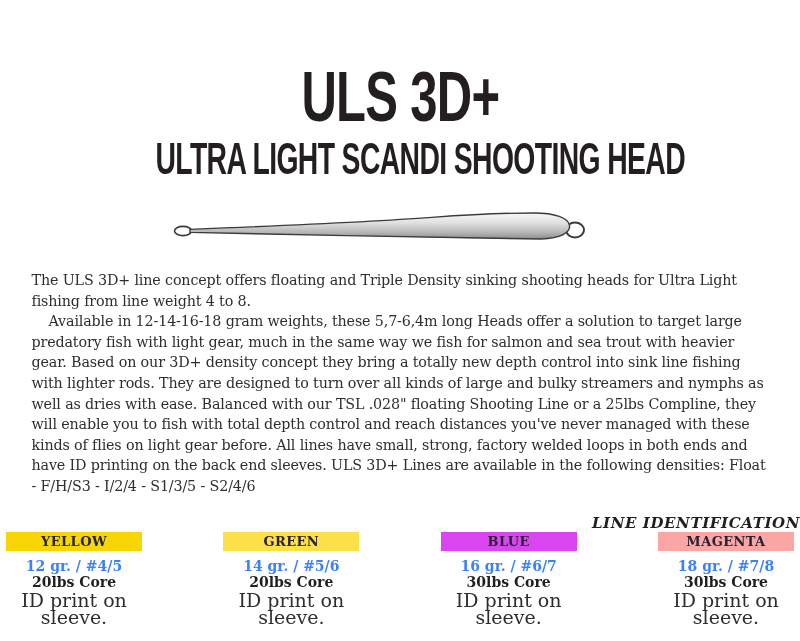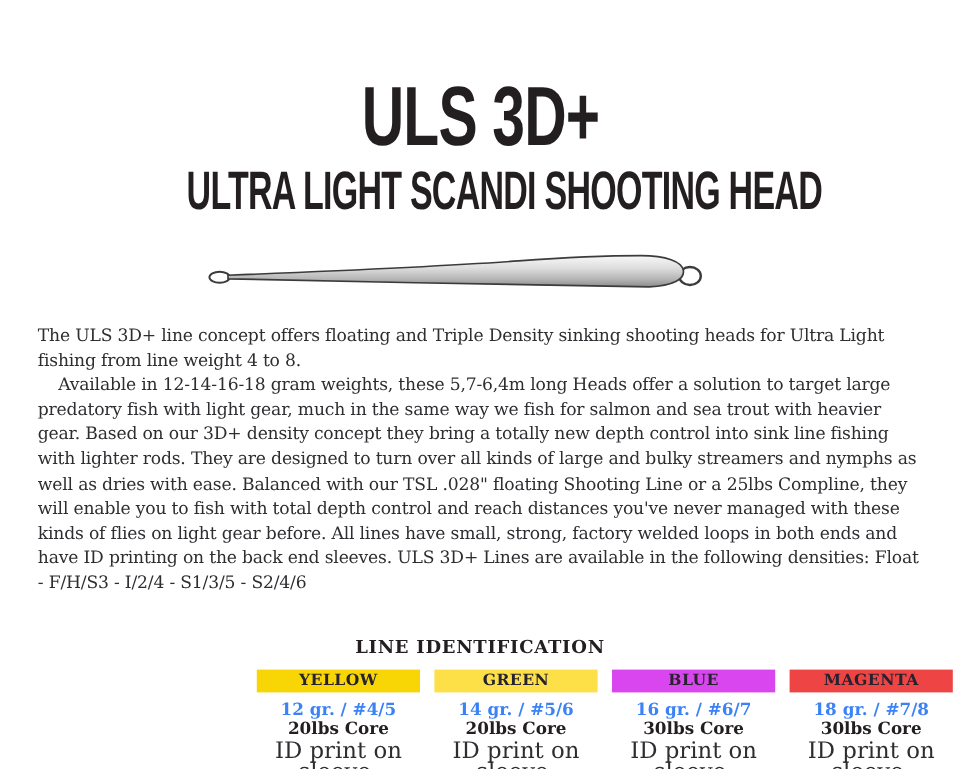--- a/index.html
+++ b/index.html
@@ -53,31 +53,31 @@
     font-size:14.3px;
     line-height:20.6px;
     letter-spacing:-0.15px;
     color:#2e2d31;
   }
   .copy p{margin:0;}
   .copy p.indented{text-indent:17px;}
 
   
   .line-id-heading{
-    margin-top:33px;
-    text-align:center;
+    margin-top:17px;
+    text-align:right;
     font-weight:bold;
     font-size:15px;
     letter-spacing:0.6px;
     color:#231f20;
+    font-style:italic;
   }
   .variants{
-    margin-top:10px;
     display:flex;
-    justify-content:flex-end;
+    justify-content:space-between;
   }
   .variant{width:148px;text-align:center;}
   .color-bar{
     width:136px;height:19px;
     margin:0 auto;
     font-weight:bold;
     font-size:13px;
     line-height:19px;
     letter-spacing:0.4px;
     color:#262230;
@@ -152,21 +152,21 @@
     </div>
 
     <div class="variant">
       <div class="color-bar" style="background: #d946ef;">BLUE</div>
       <div class="v-weight">16 gr. / #6/7</div>
       <div class="v-core">30lbs Core</div>
       <div class="v-note">ID print on sleeve.</div>
     </div>
 
     <div class="variant">
-      <div class="color-bar" style="background: #ef4444;">MAGENTA</div>
+      <div class="color-bar" style="background: #fca5a5;">MAGENTA</div>
       <div class="v-weight">18 gr. / #7/8</div>
       <div class="v-core">30lbs Core</div>
       <div class="v-note">ID print on sleeve.</div>
     </div>
 
   </div>
 
   <div class="footnote">ID print specifies Model – Line Weight – Gram Weight.</div>
 
 </div>

